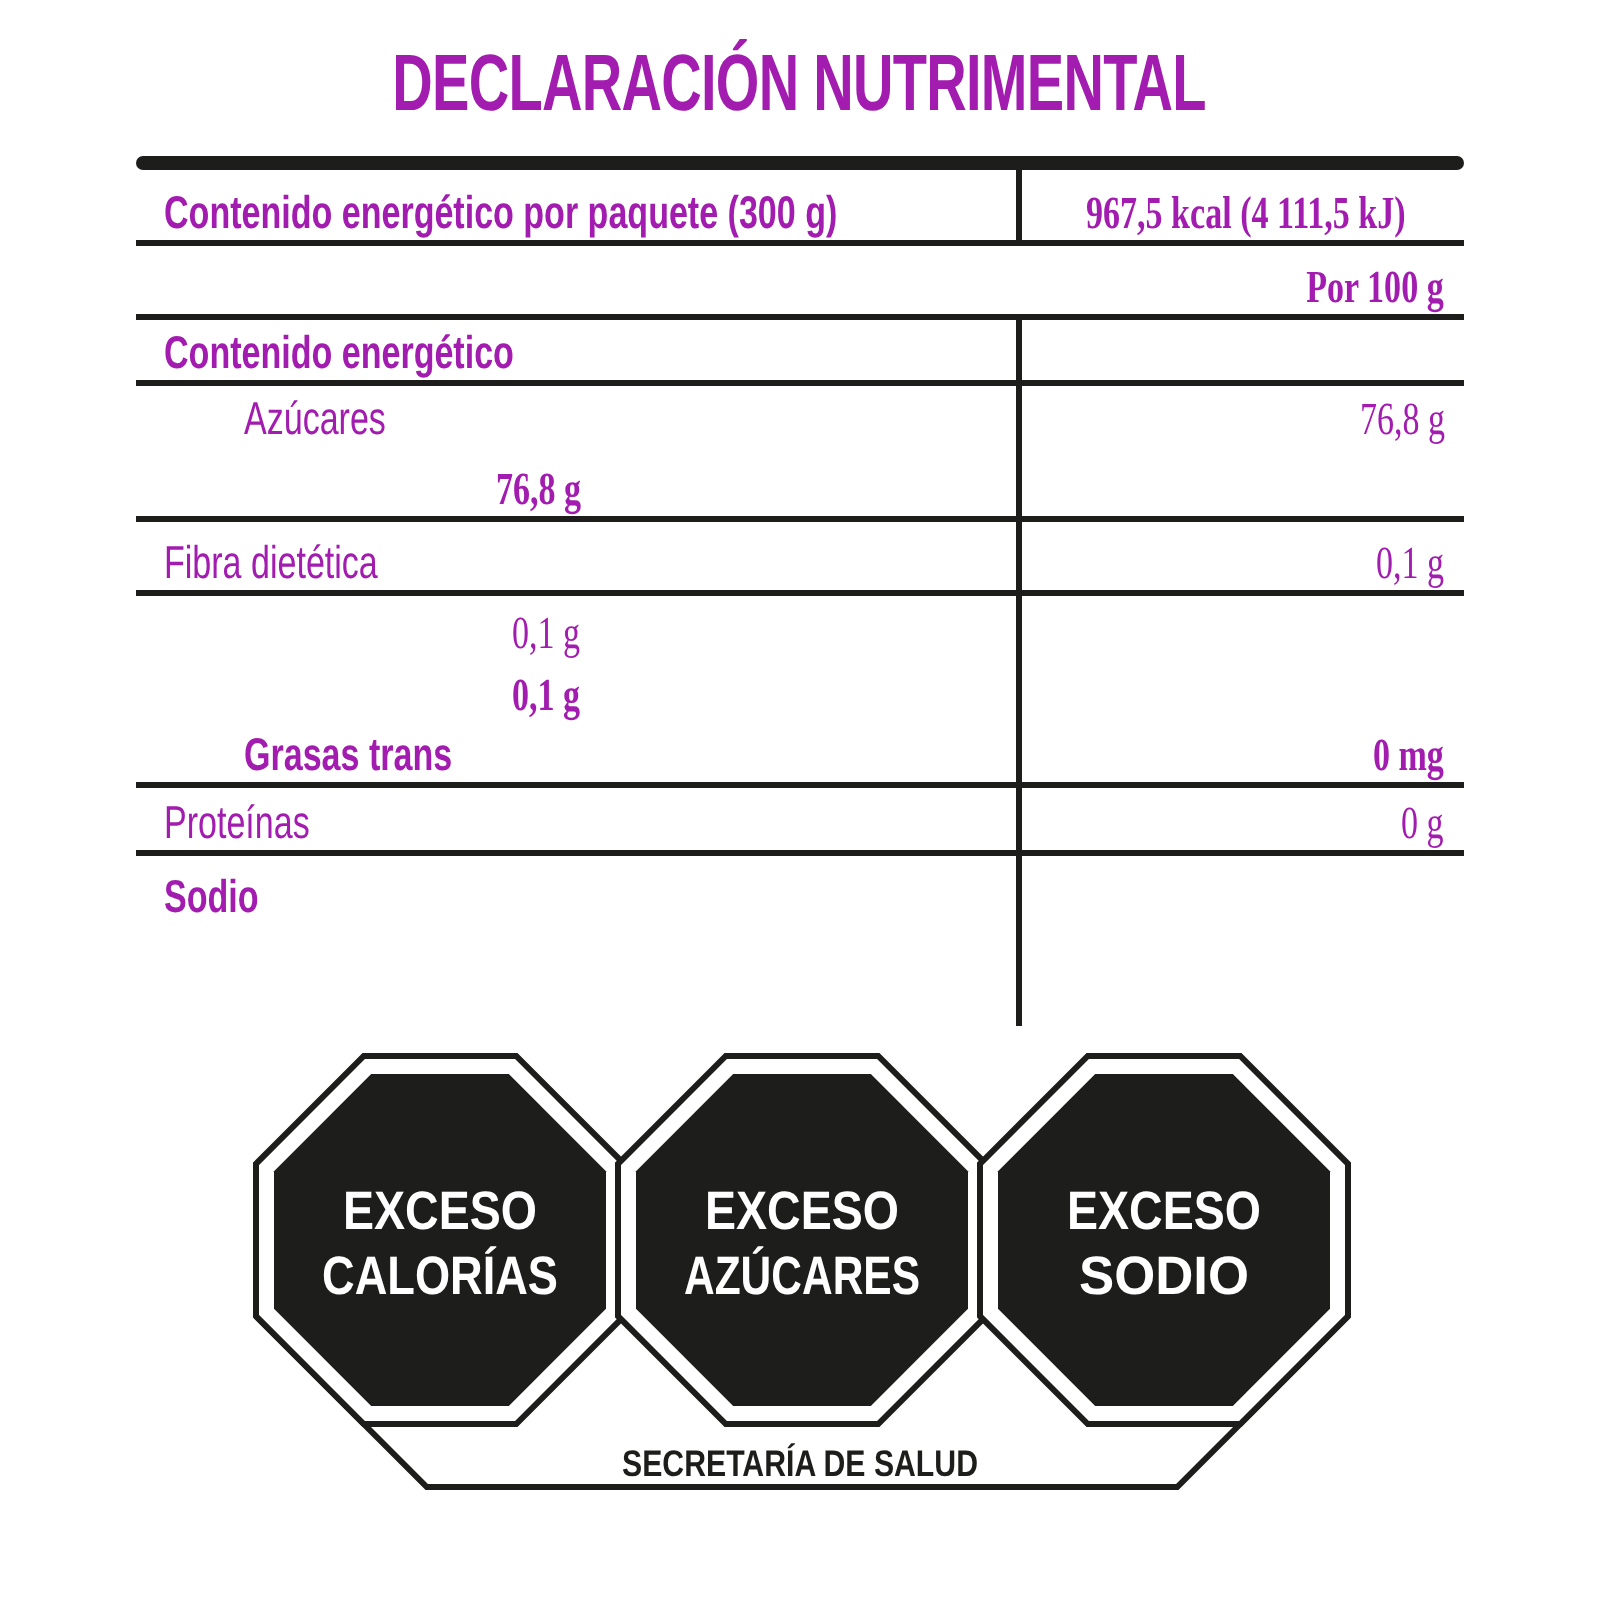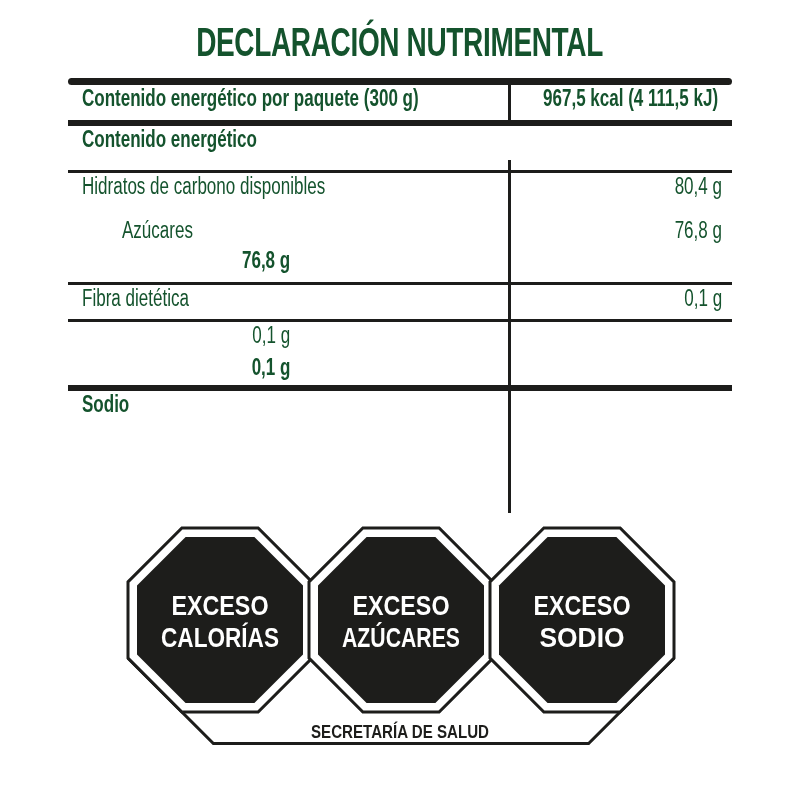--- a/index.html
+++ b/index.html
@@ -1,20 +1,20 @@
 <!DOCTYPE html>
 <html><head>
 <meta charset="utf-8">
 <style>
   html,body{margin:0;padding:0;background:#ffffff;}
   .sheet{
     position:relative;
     width:800px;height:800px;
     background:#ffffff;
-    color:#14532d;
+    color:#a21caf;
     font-family:"Liberation Sans", sans-serif;
     overflow:hidden;
   }
   
   .title{
     margin-top:20px;
     height:44px;
     text-align:center;
     font-size:40px;
     font-weight:bold;
@@ -24,30 +24,30 @@
   .title .cond{display:inline-block;transform:scaleX(0.70);letter-spacing:-0.5px;}
   
   .ntable{
     position:relative;
     margin:14px 0 0 68px;
     width:664px;
     height:435px;
   }
   .topbar{height:7px;background:#1d1d1b;border-radius:3.5px;}
   .r{
-    display:flex;align-items:flex-start;
+    display:flex;align-items:flex-end;
     padding-left:14px;padding-right:10px;
     font-size:23px;
     white-space:nowrap;
   }
   .h30{height:30px}.h31{height:31px}.h32{height:32px}
-  .h33{height:44px}.h34{height:34px}.h35{height:35px}
+  .h33{height:30px}.h34{height:34px}.h35{height:35px}
   .b{font-weight:bold;}
   .name{flex:1 1 auto;overflow:visible;}
-  .val{flex:0 0 208px;width:208px;text-align:right;}
+  .val{flex:0 0 208px;width:208px;text-align:right;font-family:Liberation Serif, serif;}
   .kcal .val{text-align:left;padding-left:6px;flex-basis:202px;width:202px;}
   .indent .name{padding-left:40px;}
   .c{display:inline-block;transform:scaleX(0.74);transform-origin:left center;white-space:nowrap;}
   .val .c{transform-origin:right center;}
   .kcal .val .c{transform-origin:left center;}
   .ln{height:3px;background:#1d1d1b;}
   .ln-a{height:2.5px;}
   .ln-b{height:3.5px;}
   .vdiv{position:absolute;left:440px;width:2.5px;background:#1d1d1b;}
   .vdiv.seg1{top:7px;height:37.5px;}
@@ -66,31 +66,31 @@
 
   <div class="ntable">
     <div class="topbar"></div>
 
     <div class="r h35 b kcal">
       <span class="name"><span class="c">Contenido energético por paquete (300 g)</span></span>
       <span class="val"><span class="c">967,5 kcal (4 111,5 kJ)</span></span>
     </div>
     <div class="ln ln-a"></div>
 
+    <div class="r h34 b">
+      <span class="name"><span class="c"></span></span>
+      <span class="val"><span class="c">Por 100 g</span></span>
+    </div>
     <div class="ln ln-b"></div>
 
     <div class="r h33 b kcal">
       <span class="name"><span class="c">Contenido energético</span></span>
     </div>
     <div class="ln"></div>
 
-    <div class="r h33">
-      <span class="name"><span class="c">Hidratos de carbono disponibles</span></span>
-      <span class="val"><span class="c">80,4 g</span></span>
-    </div>
     <div class="r h30 indent">
       <span class="name"><span class="c">Azúcares</span></span>
       <span class="val"><span class="c">76,8 g</span></span>
     </div>
     <div class="r h35 b indent">
       <span class="val"><span class="c">76,8 g</span></span>
     </div>
     <div class="ln"></div>
 
     <div class="r h34">
@@ -98,22 +98,30 @@
       <span class="val"><span class="c">0,1 g</span></span>
     </div>
     <div class="ln"></div>
 
     <div class="r h32">
       <span class="val"><span class="c">0,1 g</span></span>
     </div>
     <div class="r h31 b indent">
       <span class="val"><span class="c">0,1 g</span></span>
     </div>
+    <div class="r h33 b indent">
+      <span class="name"><span class="c">Grasas trans</span></span>
+      <span class="val"><span class="c">0 mg</span></span>
+    </div>
     <div class="ln"></div>
 
+    <div class="r h31">
+      <span class="name"><span class="c">Proteínas</span></span>
+      <span class="val"><span class="c">0 g</span></span>
+    </div>
     <div class="ln"></div>
 
     <div class="r h34 b">
       <span class="name"><span class="c">Sodio</span></span>
     </div>
 
     <div class="vdiv seg1"></div>
     <div class="vdiv seg2"></div>
   </div>
 

